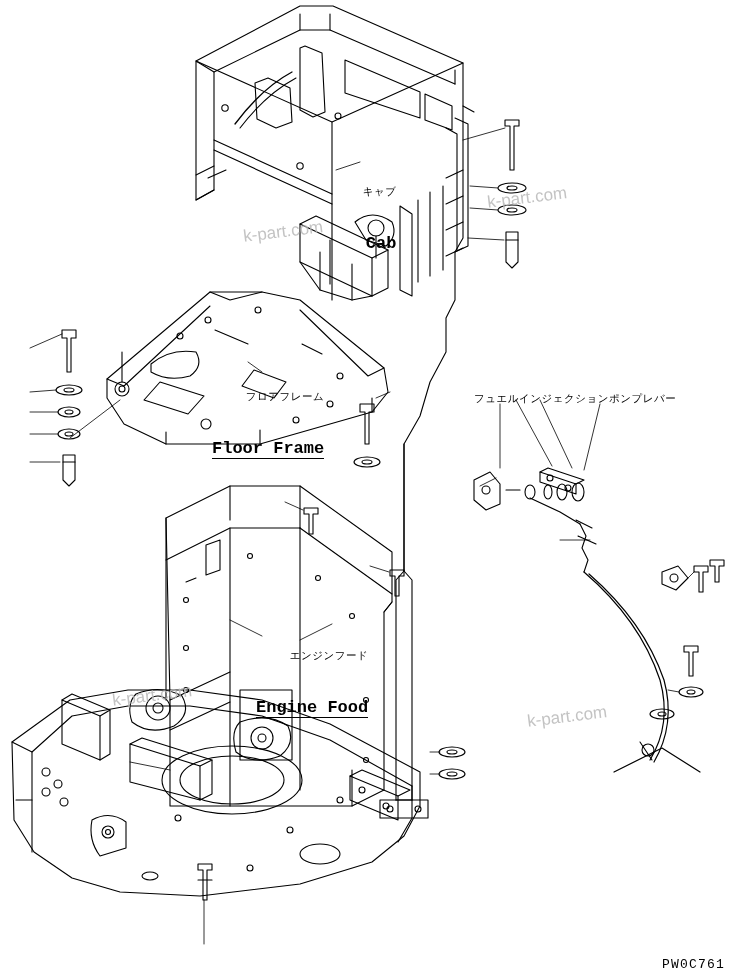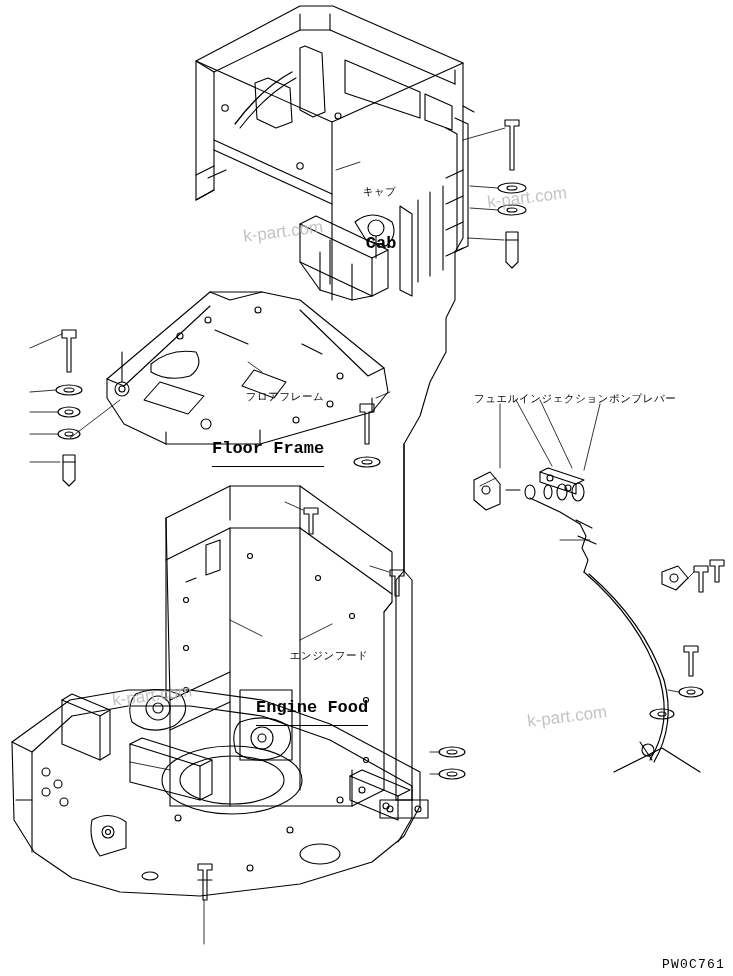--- a/index.html
+++ b/index.html
@@ -39,21 +39,21 @@
     letter-spacing: 0.5px;
   }
   .lbl .en {
     display: block;
     font-size: 17px;
     font-family: "Liberation Mono", monospace;
     font-weight: bold;
   }
   .lbl.center { text-align: right; }
   .lbl.left { text-align: center; }
-  .underline { border-bottom: 1px solid #000; padding-bottom: 8px; }
+  .underline { border-bottom: 1px solid #000; padding-bottom: 0; }
   #partnum {
     position: absolute;
     right: 8px;
     bottom: 4px;
     font-family: "Liberation Mono", monospace;
     font-size: 13px;
     letter-spacing: 1.2px;
     color: #000;
   }
   .wm {

